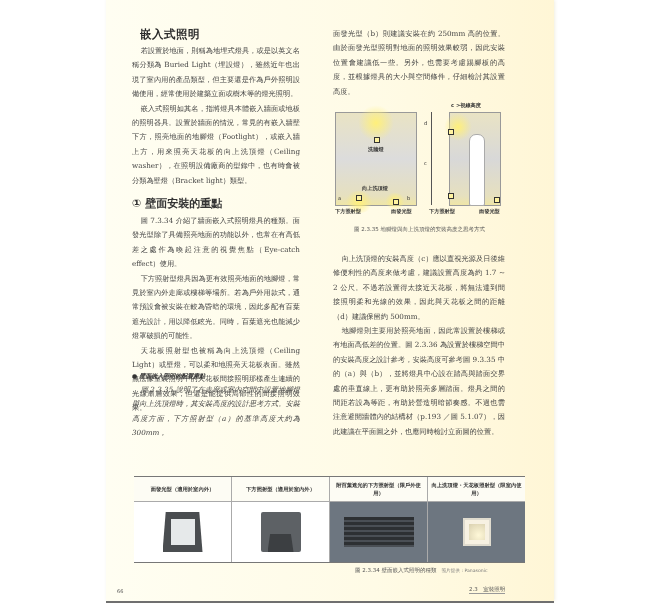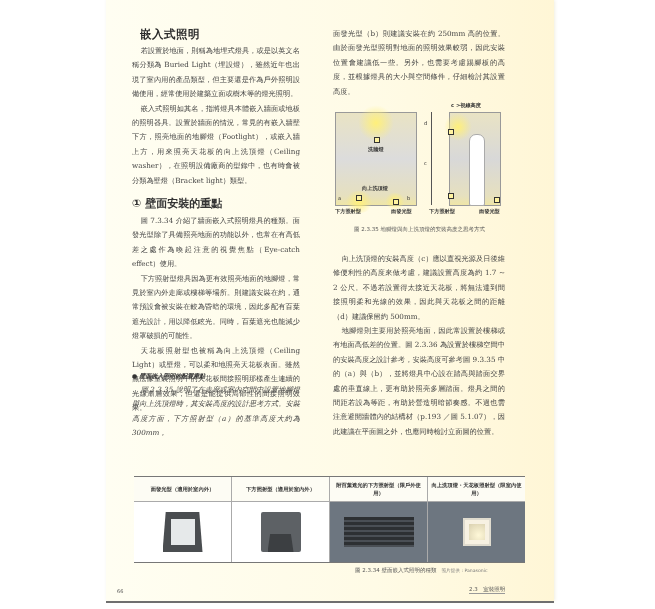--- a/index.html
+++ b/index.html
@@ -76,21 +76,21 @@
 
 <div class="h1">嵌入式照明</div>
 
 <div class="col-left" style="top:44px;">
   <p class="para">若設置於地面，則稱為地埋式燈具，或是以英文名稱分類為 Buried Light（埋設燈），雖然近年也出現了室內用的產品類型，但主要還是作為戶外照明設備使用，經常使用於建築立面或樹木等的燈光照明。</p>
   <p class="para">嵌入式照明如其名，指將燈具本體嵌入牆面或地板的照明器具。設置於牆面的情況，常見的有嵌入牆壁下方，照亮地面的地腳燈（Footlight），或嵌入牆上方，用來照亮天花板的向上洗頂燈（Ceiling washer），在照明設備廠商的型錄中，也有時會被分類為壁燈（Bracket light）類型。</p>
 </div>
 <div class="col-left" style="top:196px;">
   <p class="subhead">① 壁面安裝的重點</p>
   <p class="para" style="margin-top:3px;">圖 7.3.34 介紹了牆面嵌入式照明燈具的種類。面發光型除了具備照亮地面的功能以外，也常在有高低差之處作為喚起注意的視覺焦點（Eye-catch effect）使用。</p>
-  <p class="para">下方照射型燈具因為更有效照亮地面的地腳燈，常見於室內外走廊或樓梯等場所。則建議安裝在約，通常預設會被安裝在較為昏暗的環境，因此多配有百葉遮光設計，用以降低眩光。同時，百葉遮光也能減少燈罩破損的可能性。</p>
+  <p class="para">下方照射型燈具因為更有效照亮地面的地腳燈，常見於室內外走廊或樓梯等場所。若為戶外用款式，通常預設會被安裝在較為昏暗的環境，因此多配有百葉遮光設計，用以降低眩光。同時，百葉遮光也能減少燈罩破損的可能性。</p>
   <p class="para">天花板照射型也被稱為向上洗頂燈（Ceiling Light）或壁燈，可以柔和地照亮天花板表面。雖然無法像室裝照明中的天花板間接照明那樣產生連續的光線漸層效果，但還是能提供局部性的間接照明效果。</p>
 </div>
 <div class="col-left" style="top:372px;font-style:italic;">
   <p class="subhead" style="font-size:6px;">● 壁面嵌入照明的配置重點</p>
   <p class="para" style="margin-top:2px;">圖 2.3.35 說明了在走廊或室內空間中設置地腳燈與向上洗頂燈時，其安裝高度的設計思考方式。安裝高度方面，下方照射型（a）的基準高度大約為 300mm，</p>
 </div>
 
 <div class="col-right" style="top:27px;">
   <p class="para" style="text-indent:0;">面發光型（b）則建議安裝在約 250mm 高的位置。由於面發光型照明對地面的照明效果較弱，因此安裝位置會建議低一些。另外，也需要考慮踢腳板的高度，並根據燈具的大小與空間條件，仔細檢討其設置高度。</p>
 </div>

